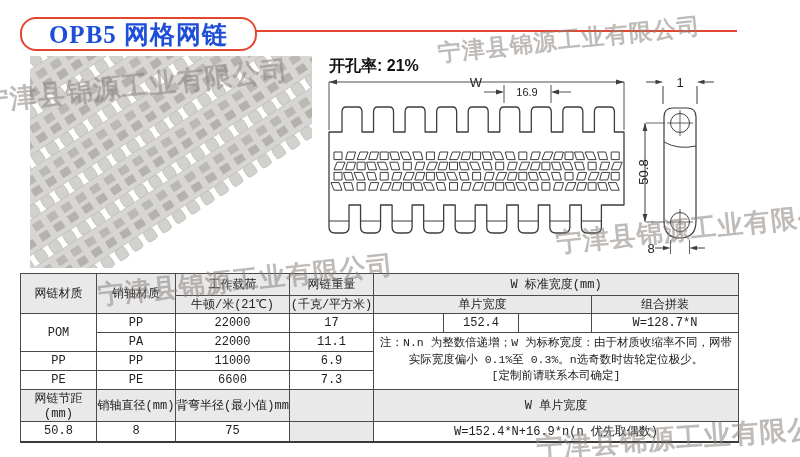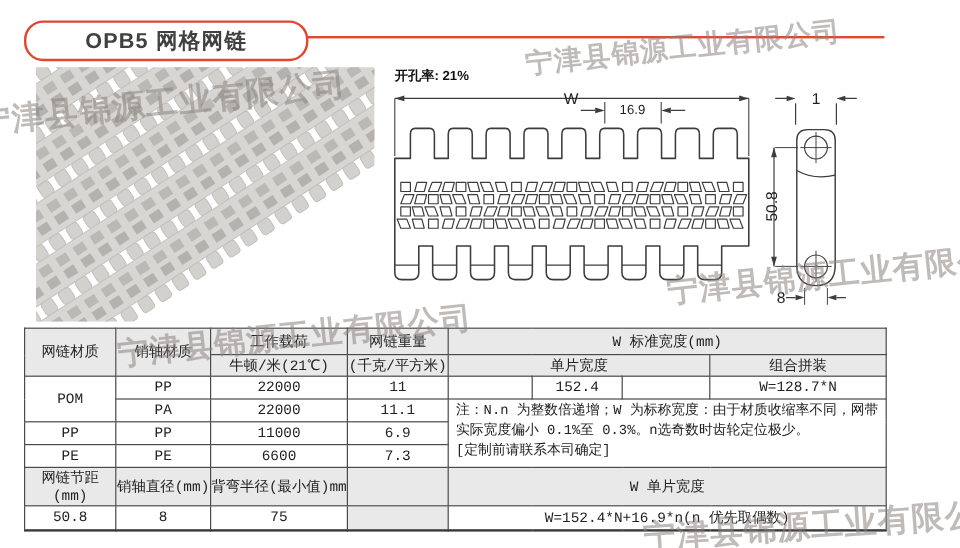--- a/index.html
+++ b/index.html
@@ -3,47 +3,47 @@
 <meta charset="utf-8">
 <style>
   html,body{margin:0;padding:0;}
   body{width:800px;height:457px;position:relative;background:#ffffff;overflow:hidden;
        font-family:"Liberation Sans",sans-serif;color:#1b1b1b;}
   .abs{position:absolute;}
 
   
   .badge{left:20px;top:17px;width:233px;height:30px;border:2.5px solid #e2462e;border-radius:16px;
          display:flex;align-items:center;justify-content:center;background:#fff;z-index:3;}
-  .badge span{font-size:18px;font-weight:bold;letter-spacing:1px;color:#404040;}
+  .badge span{font-size:25px;font-weight:bold;letter-spacing:1px;color:#1d4ed8;font-family:Liberation Serif, serif;}
   .redline{left:250px;top:30px;width:487px;height:2px;background:#e2462e;z-index:2;}
 
   
   .photo{left:30px;top:56px;width:282px;height:212px;z-index:1;}
   .topview{left:324px;top:70px;width:305px;height:175px;z-index:1;}
   .sideview{left:632px;top:70px;width:130px;height:190px;z-index:1;}
-  .openrate{left:329px;top:56px;font-size:11px;font-weight:bold;color:#111;z-index:2;}
+  .openrate{left:329px;top:56px;font-size:16px;font-weight:bold;color:#111;z-index:2;}
 
   .dimlabel{position:absolute;font-size:13px;color:#222;transform:translate(-50%,-50%);
             white-space:nowrap;z-index:2;font-family:"Liberation Sans",sans-serif;}
   .dimlabel.small{font-size:11px;}
   .dimlabel.rot{transform:translate(-50%,-50%) rotate(-90deg);}
 
   
   .tablewrap{left:20px;top:273px;width:718px;z-index:1;}
   table{border-collapse:collapse;table-layout:fixed;width:718px;
         font-family:Liberation Mono, monospace;}
   th,td{border:1px solid #4a4a4a;text-align:center;vertical-align:middle;
         font-size:12px;font-weight:normal;padding:0;overflow:hidden;color:#222;}
   table{border:1.5px solid #3a3a3a;border-bottom-width:2px;}
   th{background:#e9e9e9;}
   td{background:#ffffff;}
   td.shade{background:#e9e9e9;}
   tr.r1{height:22px;} tr.r2{height:16px;} tr.r3,tr.r4,tr.r5,tr.r6{height:19px;}
   tr.r7{height:20px;padding-left:48px;} tr.r8{height:20px;}
-  td.note{text-align:left;vertical-align:top;padding:2px 6px;font-size:11.5px;line-height:1.45;}
+  td.note{text-align:center;vertical-align:top;padding:2px 6px;font-size:11.5px;line-height:1.45;}
 
   
   .wm{position:absolute;white-space:nowrap;font-weight:bold;color:rgba(138,132,126,0.55);
       transform-origin:left center;z-index:6;pointer-events:none;letter-spacing:1px;}
   .wmA{left:-18px;top:84px;font-size:27px;transform:rotate(-6deg);}
   .wmB{left:438px;top:38px;font-size:23px;transform:rotate(-6deg);}
   .wmC{left:556px;top:226px;font-size:26px;transform:rotate(-6deg);}
   .wmD{left:98px;top:278px;font-size:26px;transform:rotate(-6deg);}
   .wmE{left:536px;top:430px;font-size:27px;transform:rotate(-4deg);}
 </style>
@@ -793,21 +793,21 @@
   <tr class="r2">
     <th>牛顿/米(21℃)</th>
     <th>(千克/平方米)</th>
     <th colspan="3">单片宽度</th>
     <th>组合拼装</th>
   </tr>
   <tr class="r3">
     <td rowspan="2">POM</td>
     <td>PP</td>
     <td>22000</td>
-    <td>11</td>
+    <td>17</td>
     <td></td>
     <td>152.4</td>
     <td></td>
     <td>W=128.7*N</td>
   </tr>
   <tr class="r4">
     <td>PA</td>
     <td>22000</td>
     <td>11.1</td>
     <td colspan="4" rowspan="3" class="note">

